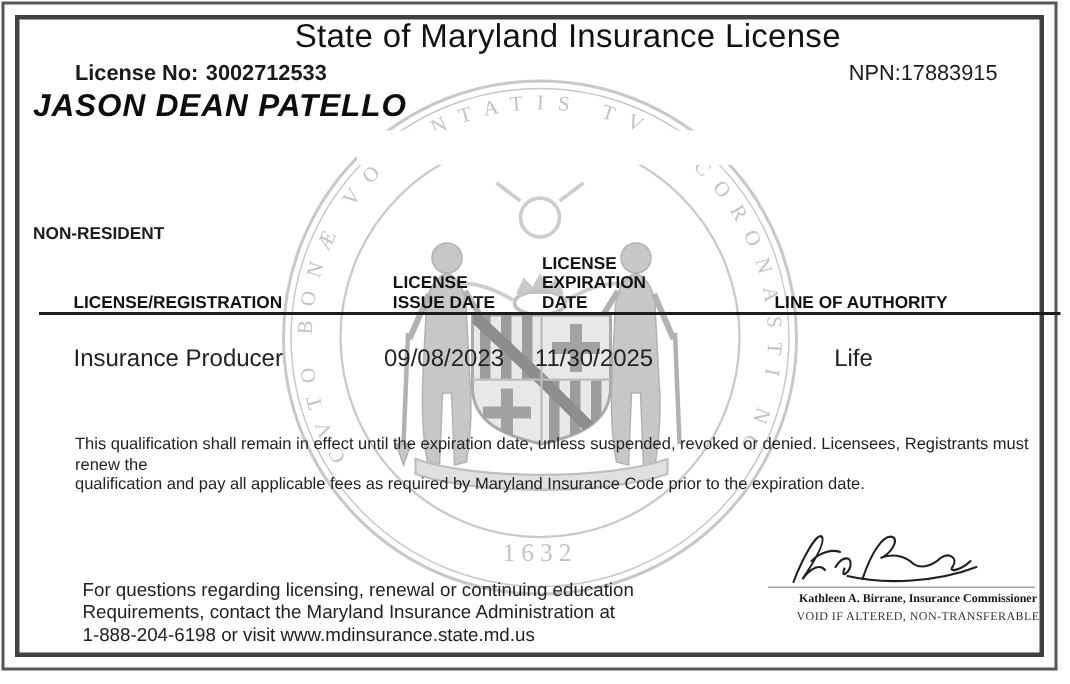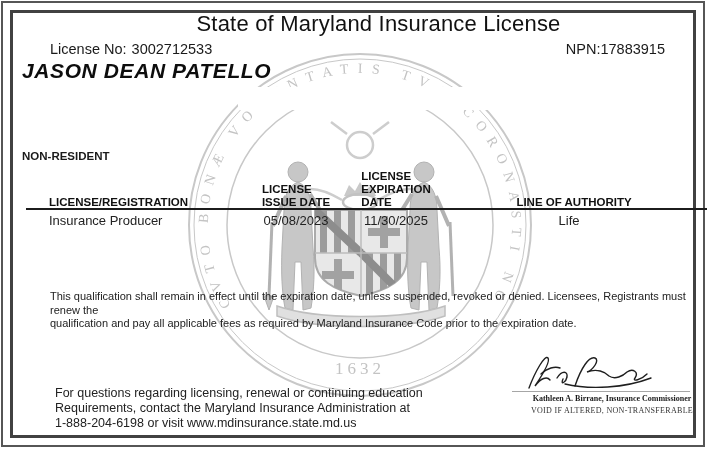--- a/index.html
+++ b/index.html
@@ -6,28 +6,28 @@
   .doc{
     position:relative;width:713px;height:456px;background:#fff;overflow:hidden;
     font-family:"Liberation Sans",sans-serif;color:#1a1a1a;
   }
   .outer-frame{position:absolute;left:1px;top:1px;width:704px;height:446px;border:2px solid #565656;box-sizing:border-box;}
   .inner-frame{position:absolute;left:10px;top:10px;width:686px;height:428px;border:3px solid #414141;box-sizing:border-box;}
   .layer{position:absolute;z-index:2;padding-left:22px;}
   .watermark{position:absolute;left:185px;top:50px;z-index:0;}
   .seal-mask{position:absolute;left:238px;top:87px;width:252px;height:23px;background:#fff;z-index:1;}
   .title{top:11px;left:0;width:713px;text-align:center;font-size:22px;letter-spacing:.2px;color:#111;}
-  .lic-row{top:41px;left:28px;font-size:14.5px;display:flex;gap:5px;}
+  .lic-row{top:41px;left:28px;font-size:14.5px;display:flex;gap:5px;font-weight:bold;}
   .npn-row{top:41px;right:48px;font-size:14.5px;display:flex;gap:0;}
   .name{top:59px;left:0;width:713px;text-align:left;font-size:21px;font-weight:bold;font-style:italic;letter-spacing:.6px;color:#0d0d0d;}
   .para{font-size:11px;line-height:13.5px;white-space:pre-line;color:#222;}
   .certify{top:123px;left:28px;width:660px;}
   .nonres{top:150px;left:0;width:713px;text-align:left;font-size:11.5px;font-weight:bold;}
   .th{font-size:11.5px;font-weight:bold;line-height:13px;white-space:pre-line;color:#111;}
-  .td{font-size:13px;color:#222;white-space:nowrap;}
+  .td{font-size:16px;color:#222;white-space:nowrap;margin-top:18px;}
   .cc{transform:translateX(-50%);}
   .rule{top:208px;left:26px;width:659px;height:2px;background:#1c1c1c;}
   .renewal{top:290px;left:28px;width:640px;}
   .contact{top:386px;left:33px;font-size:12.5px;line-height:15px;white-space:pre-line;color:#222;}
   .sig-svg{position:absolute;left:505px;top:350px;z-index:2;}
   .sig-line{top:391px;left:512px;width:156px;height:1px;background:#a6a6a6;}
   .sig-name{top:394px;left:500px;width:180px;text-align:center;font-family:"Liberation Serif",serif;font-weight:bold;font-size:8px;white-space:nowrap;}
   .void{top:406px;left:500px;width:180px;text-align:center;font-family:"Liberation Serif",serif;font-size:8px;letter-spacing:.3px;white-space:nowrap;color:#333;}
   .seal-text{font-family:"Liberation Serif",serif;fill:#c3c3c3;}
 </style>
@@ -123,21 +123,21 @@
 
   <div class="layer th" style="left:27px;top:196px;">LICENSE/REGISTRATION</div>
   <div class="layer th cc" style="left:285px;top:183px;">LICENSE
 ISSUE DATE</div>
   <div class="layer th cc" style="left:385px;top:170px;">LICENSE
 EXPIRATION
 DATE</div>
   <div class="layer th cc" style="left:563px;top:196px;">LINE OF AUTHORITY</div>
   <div class="layer rule"></div>
   <div class="layer td" style="left:27px;top:213px;">Insurance Producer</div>
-  <div class="layer td cc" style="left:285px;top:213px;">05/08/2023</div>
+  <div class="layer td cc" style="left:285px;top:213px;">09/08/2023</div>
   <div class="layer td cc" style="left:385px;top:213px;">11/30/2025</div>
   <div class="layer td cc" style="left:558px;top:213px;">Life</div>
 
   <div class="layer para renewal">This qualification shall remain in effect until the expiration date, unless suspended, revoked or denied. Licensees, Registrants must renew the
 qualification and pay all applicable fees as required by Maryland Insurance Code prior to the expiration date.</div>
 
   <div class="layer contact">For questions regarding licensing, renewal or continuing education
 Requirements, contact the Maryland Insurance Administration at
 1-888-204-6198 or visit www.mdinsurance.state.md.us</div>
 

